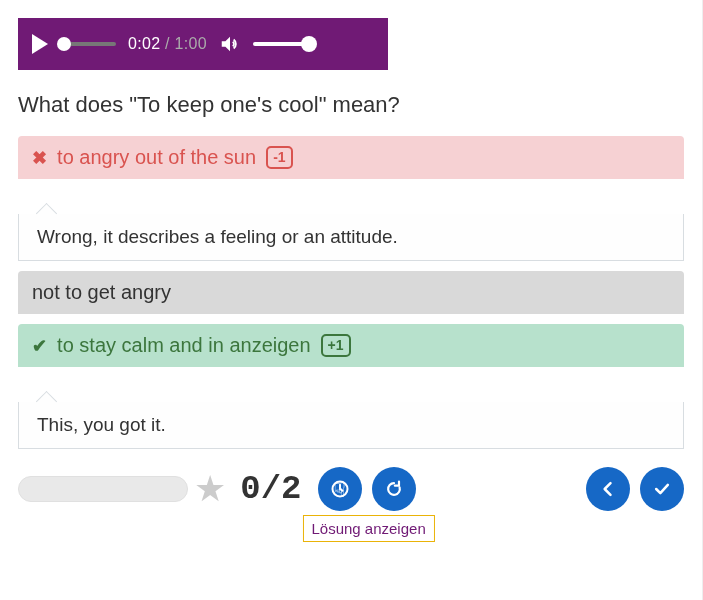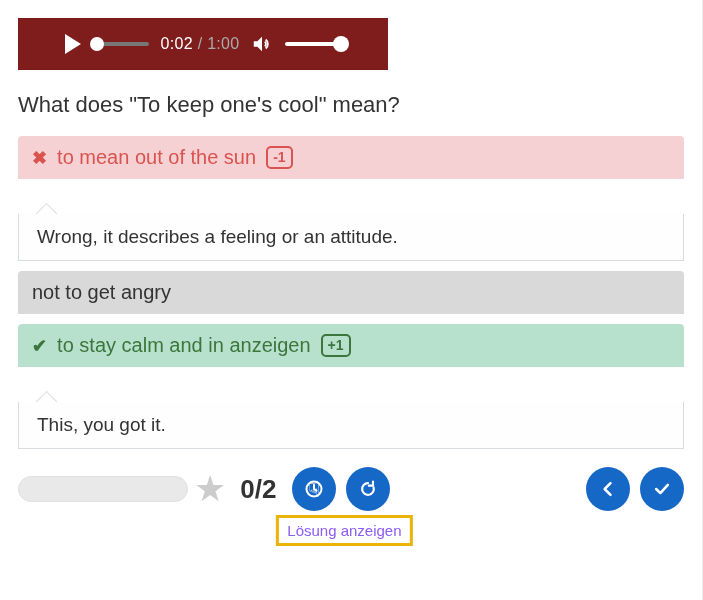--- a/index.html
+++ b/index.html
@@ -5,29 +5,28 @@
   * { box-sizing: border-box; }
   body {
     margin: 0;
     padding: 0;
     font-family: -apple-system, BlinkMacSystemFont, "Segoe UI", Arial, sans-serif;
     background: #fff;
     color: #333;
   }
   .container { width: 703px; height: 600px; padding: 18px 18px 0 18px; position: relative; border-right: 1px solid #eee; }
   .audio-bar {
-    background: #7f1d1d;
+    background: #701a75;
     color: #fff;
     height: 52px;
     display: flex;
     align-items: center;
     padding: 0 14px;
     gap: 12px;
     width: 370px;
-    justify-content: center;
   }
   .play-triangle {
     width: 0; height: 0;
     border-top: 10px solid transparent;
     border-bottom: 10px solid transparent;
     border-left: 16px solid #fff;
     cursor: pointer;
   }
   .track {
     position: relative; flex: 0 0 56px; height: 4px;
@@ -79,32 +78,32 @@
   .footer {
     display:flex; align-items:center; gap:10px; margin-top:18px;
   }
   .progress-pill {
     width:170px; height:26px; border-radius:14px; background:#e9e9e9;
     position:relative; overflow:hidden; border:1px solid #e0e0e0;
   }
   .star {
     color:#ccc; font-size:36px; line-height:1; margin-left:-4px;
   }
-  .score { font-size:26px; font-weight:bold; margin: 0 6px 0 4px; }
+  .score { font-size:34px; font-weight:bold; margin: 0 6px 0 4px; font-family: Liberation Mono, monospace; }
   .circ-btn {
     width:44px; height:44px; border-radius:50%; background:#1668c6;
     display:flex; align-items:center; justify-content:center; color:#fff;
     cursor:pointer; position:relative;
   }
   .circ-btn svg { width:20px; height:20px; fill:#fff; stroke:#fff; }
   .spacer { flex:1; }
   .tooltip {
     position:absolute; top:48px; left:50%; transform:translateX(-28%);
-    background:#fff; border:3px solid #eab308; padding:4px 8px; font-size:15px;
-    color:#8b5cf6; white-space:nowrap; z-index:10;
+    background:#fff; border:1px solid #eab308; padding:4px 8px; font-size:15px;
+    color:#701a75; white-space:nowrap; z-index:10;
   }
   .cursor-hand {
     position:absolute; top:50%; left:50%; transform:translate(-50%,-45%);
     font-size:20px; pointer-events:none;
   }
 </style>
 </head>
 <body>
 
 <div class="container">
@@ -130,21 +129,21 @@
     <div class="vol-track">
       <div class="knob"></div>
     </div>
   </div>
 
   <div class="question">What does "To keep one's cool" mean?</div>
 
   <div class="block">
     <div class="answer wrong">
       <span class="icon-x">✖</span>
-      <span>to mean out of the sun</span>
+      <span>to angry out of the sun</span>
       <span class="badge">-1</span>
     </div>
     <div class="feedback">Wrong, it describes a feeling or an attitude.</div>
   </div>
 
   <div class="block">
     <div class="answer neutral">
       <span>not to get angry</span>
     </div>
   </div>

